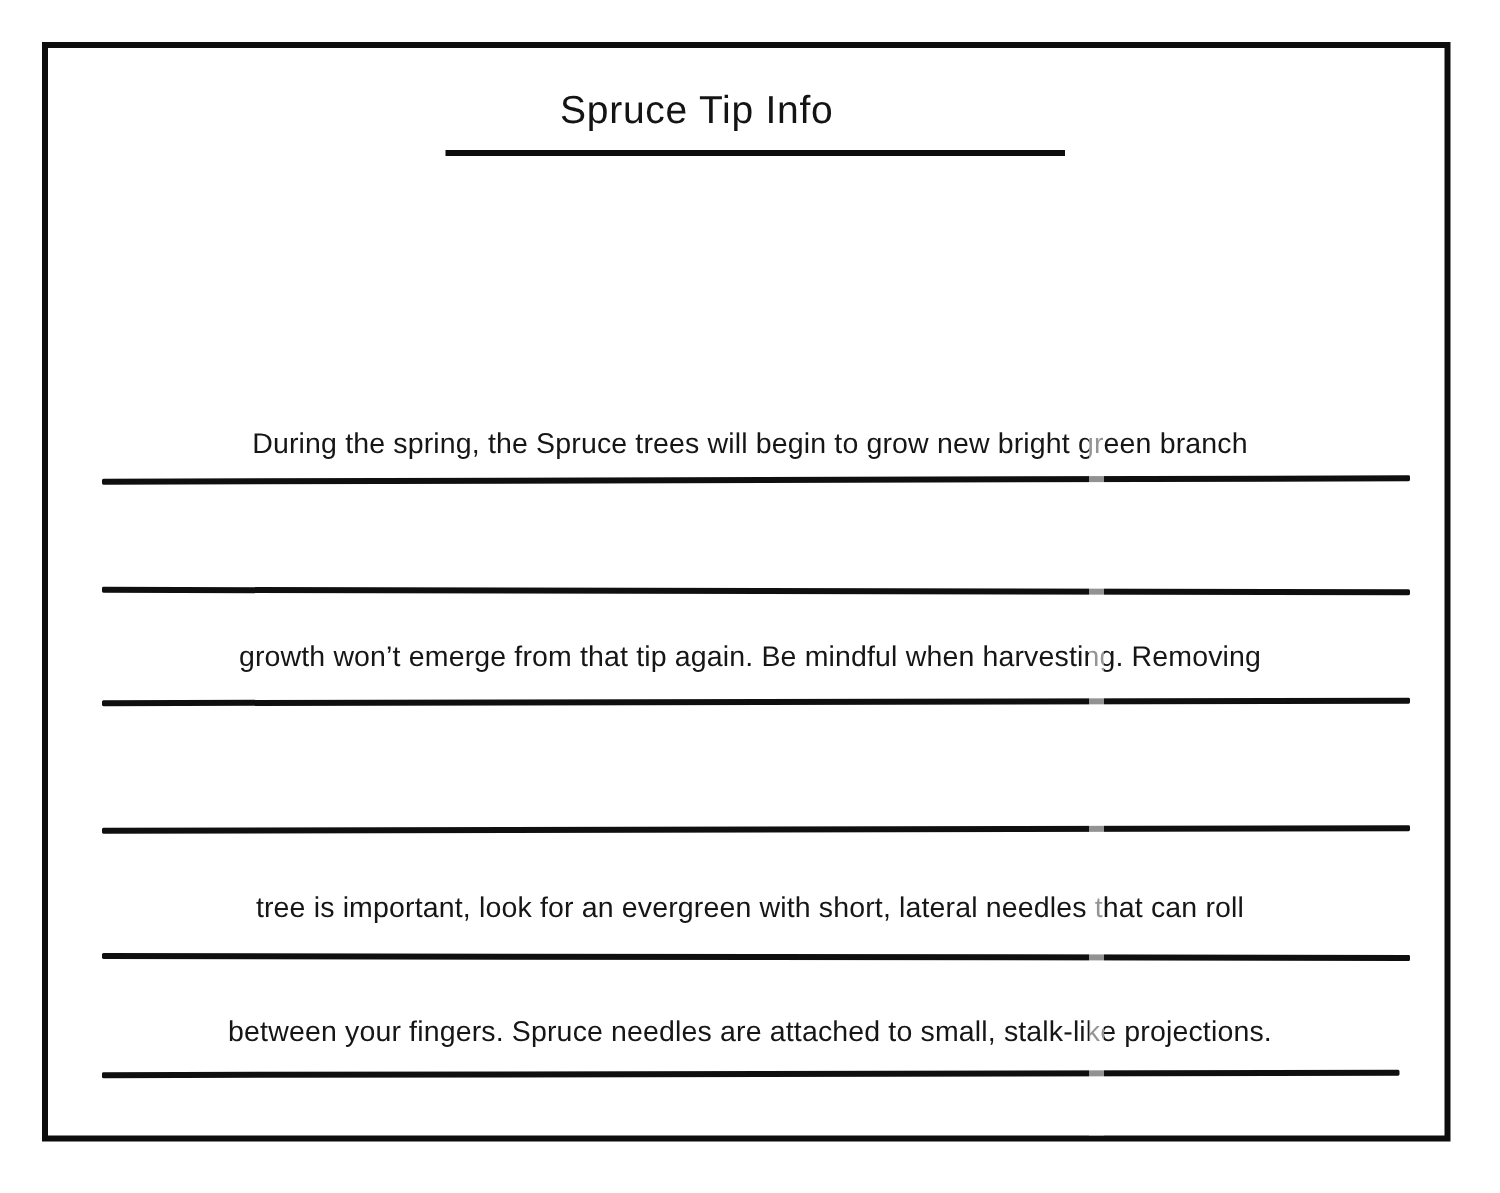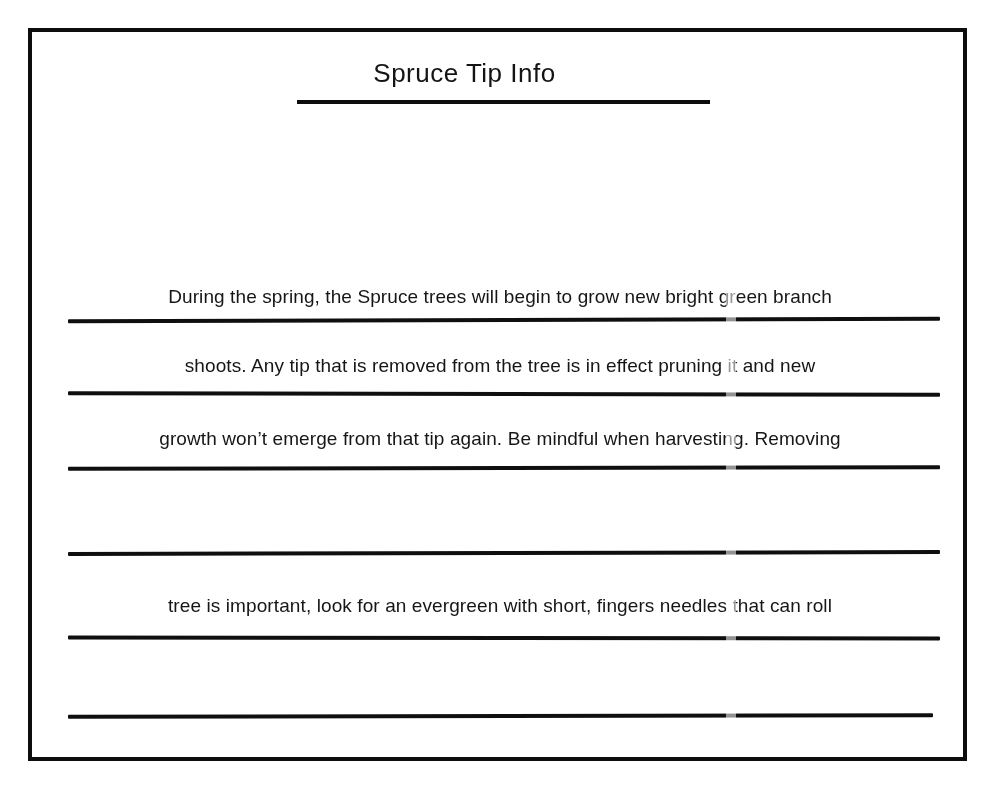--- a/index.html
+++ b/index.html
@@ -79,27 +79,27 @@
 
 <div class="page">
   <div class="frame"></div>
 
   <div class="doc-title">Spruce Tip Info</div>
   <div class="title-rule"></div>
 
   <div class="text-line" id="line-0">During the spring, the Spruce trees will begin to grow new bright green branch</div>
   <div class="rule" id="rule-0"></div>
 
-  <div class="text-line" id="line-1">shoots. Any tip that is removed from the tree is in effect pruning it and new</div>
   <div class="rule" id="rule-1"></div>
 
   <div class="text-line" id="line-2">growth won’t emerge from that tip again. Be mindful when harvesting. Removing</div>
   <div class="rule" id="rule-2"></div>
 
   <div class="rule" id="rule-3"></div>
 
-  <div class="text-line" id="line-4">tree is important, look for an evergreen with short, fingers needles that can roll</div>
+  <div class="text-line" id="line-4">tree is important, look for an evergreen with short, lateral needles that can roll</div>
   <div class="rule" id="rule-4"></div>
 
+  <div class="text-line" id="line-5">between your fingers. Spruce needles are attached to small, stalk-like projections.</div>
   <div class="rule" id="rule-5"></div>
 
   <div class="scan-streak"></div>
 </div>
 
 </body></html>

